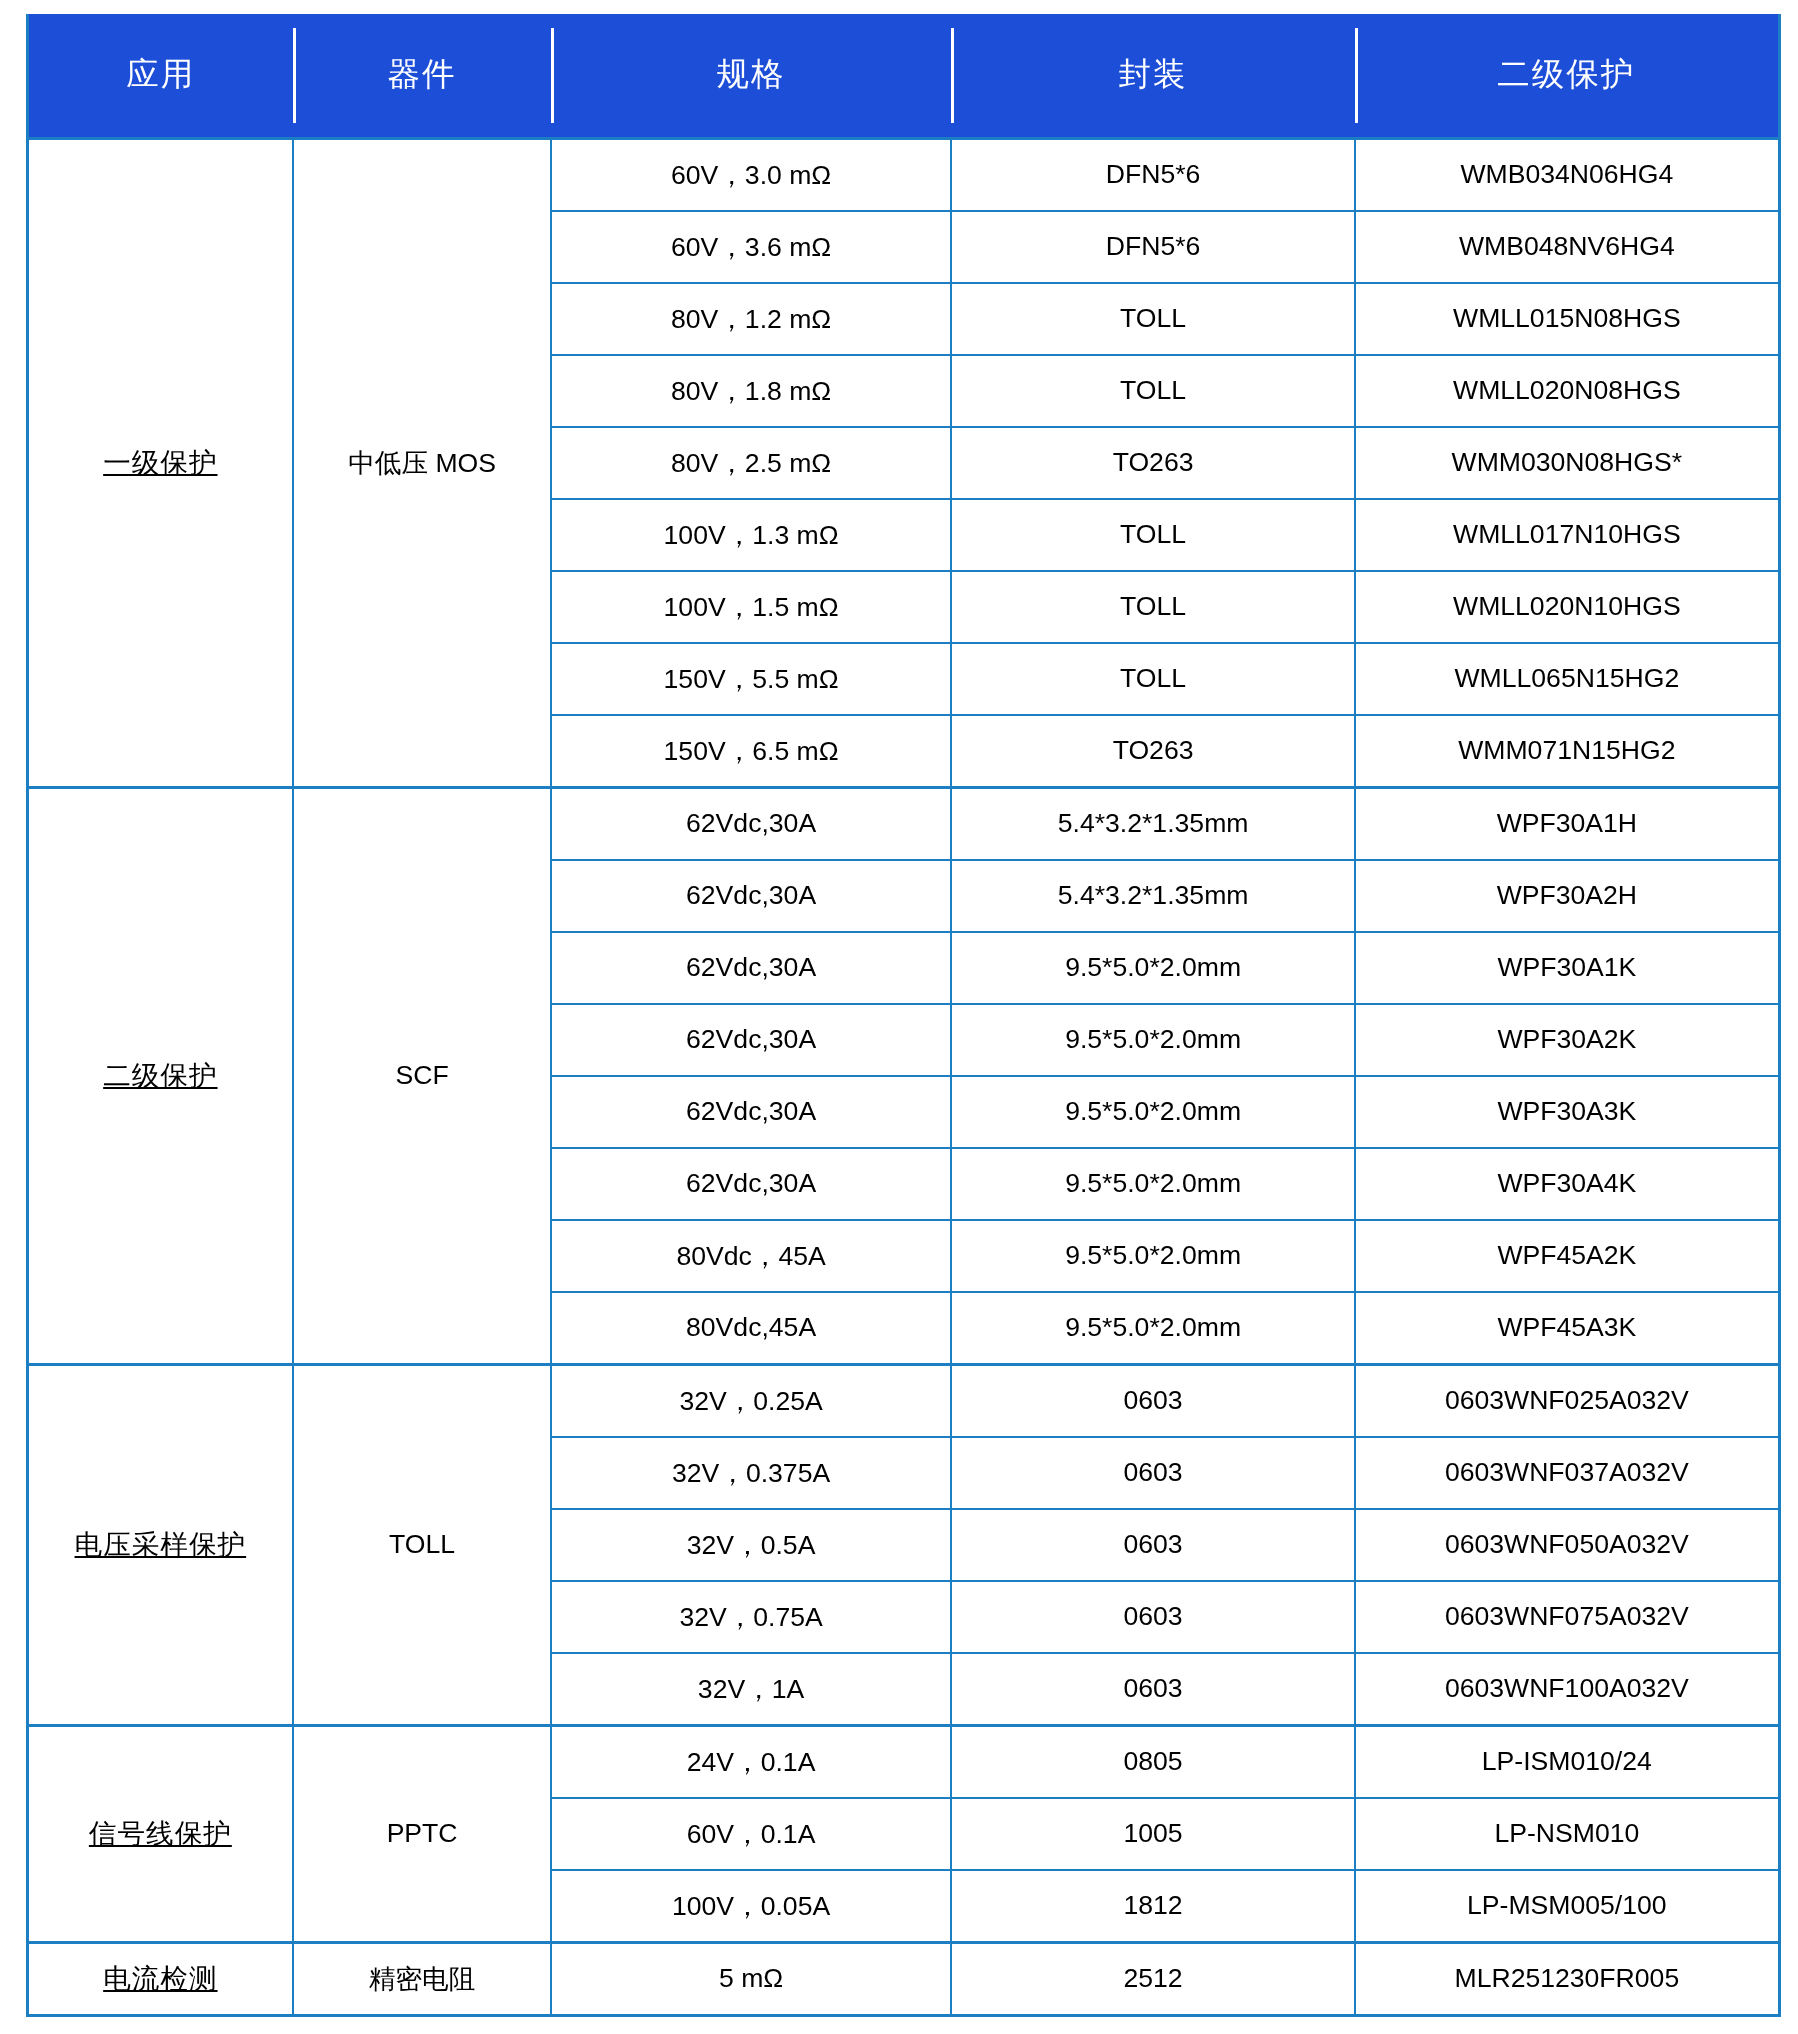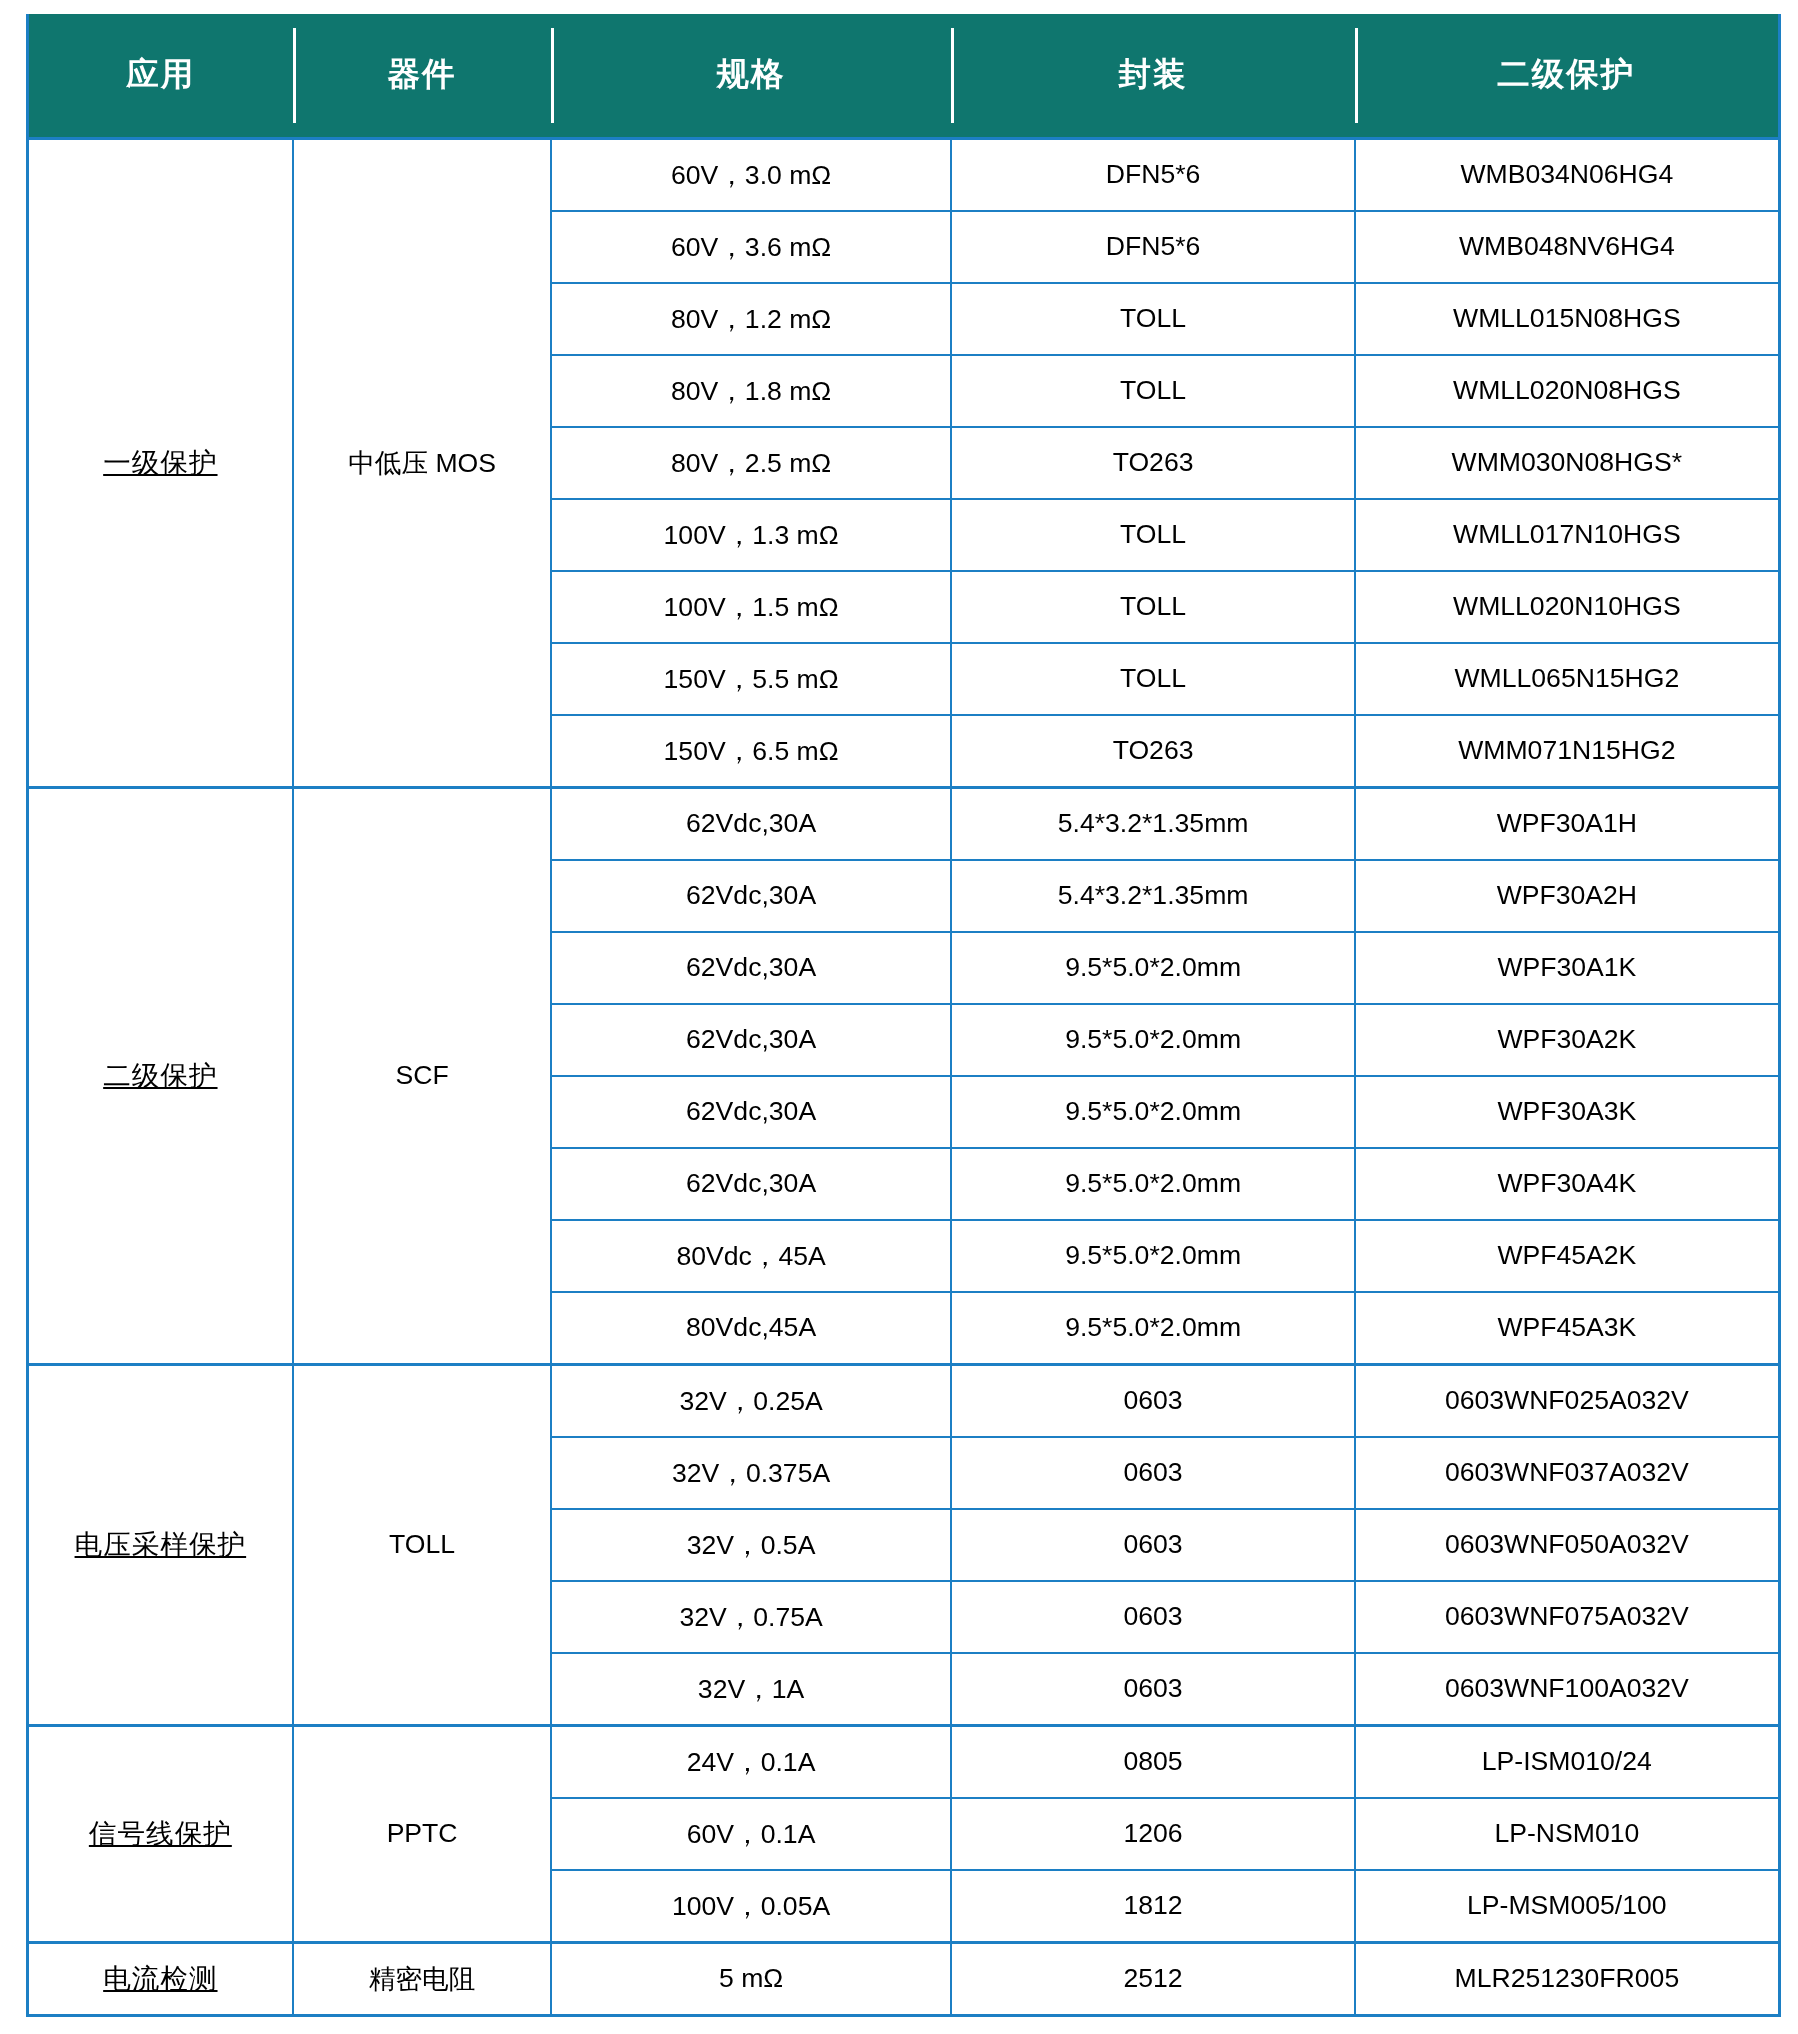--- a/index.html
+++ b/index.html
@@ -26,24 +26,24 @@
     border-collapse: collapse;
     table-layout: fixed;
   }
   col.c-app  { width: 266px; }
   col.c-dev  { width: 258px; }
   col.c-spec { width: 400px; }
   col.c-pkg  { width: 404px; }
   col.c-pn   { width: 424px; }
 
   thead th {
-    background: #0f766e;
+    background: #1d4ed8;
     color: #ffffff;
     font-size: 32.5px;
-    font-weight: bold;
+    font-weight: normal;
     height: 123px;
     padding: 0;
     text-align: center;
     vertical-align: middle;
     letter-spacing: 2px;
     border: none;
     position: relative;
   }
   thead th.divider::before {
     content: "";
@@ -223,21 +223,21 @@
         </tr>
         <tr class="group-start">
           <td class="grp" rowspan="3">信号线保护</td>
           <td class="dev" rowspan="3">PPTC</td>
           <td>24V，0.1A</td>
           <td>0805</td>
           <td>LP-ISM010/24</td>
         </tr>
         <tr>
           <td>60V，0.1A</td>
-          <td>1206</td>
+          <td>1005</td>
           <td>LP-NSM010</td>
         </tr>
         <tr>
           <td>100V，0.05A</td>
           <td>1812</td>
           <td>LP-MSM005/100</td>
         </tr>
         <tr class="group-start">
           <td class="grp" rowspan="1">电流检测</td>
           <td class="dev" rowspan="1">精密电阻</td>

